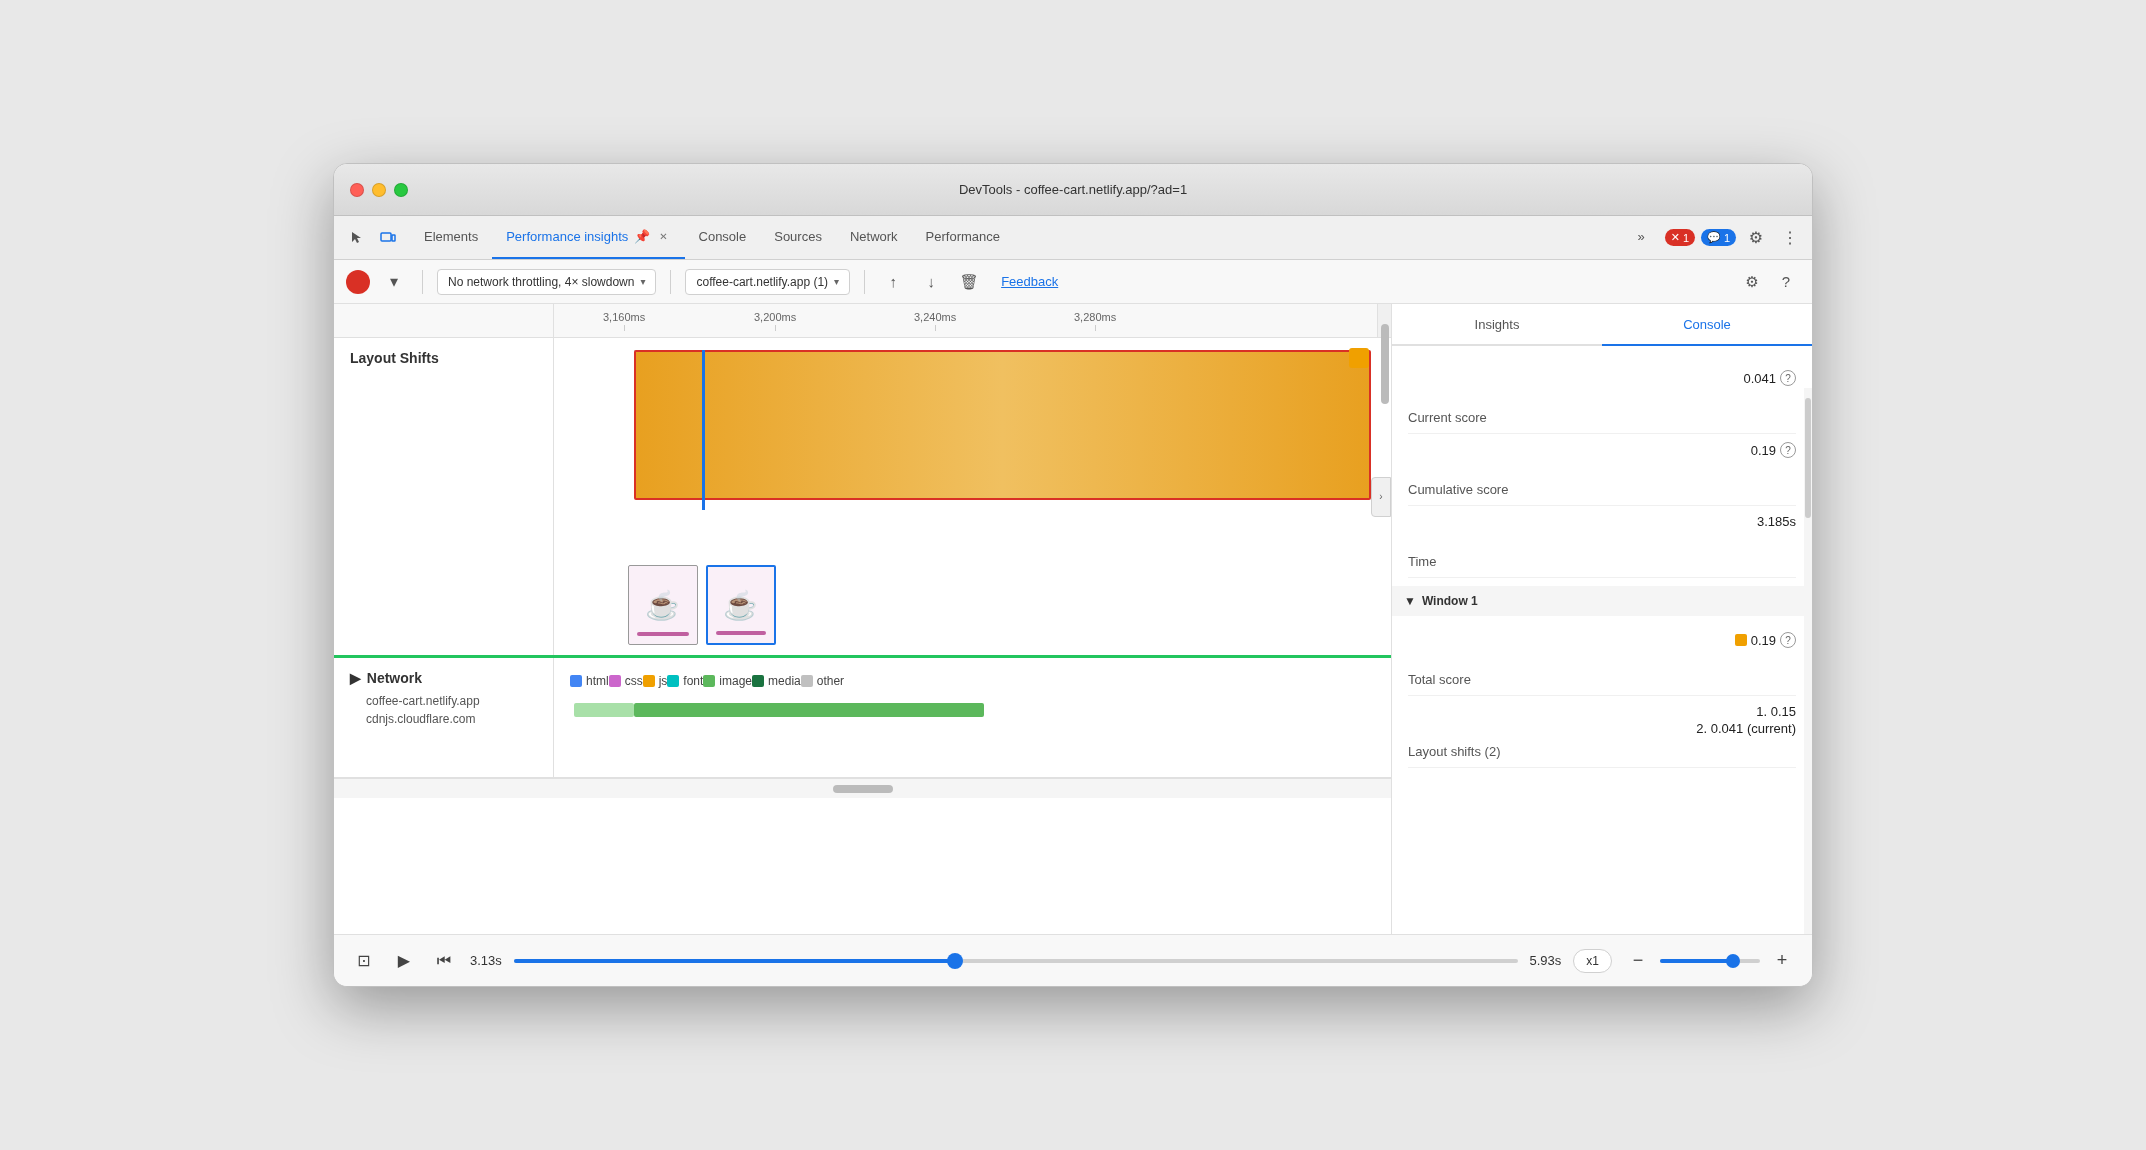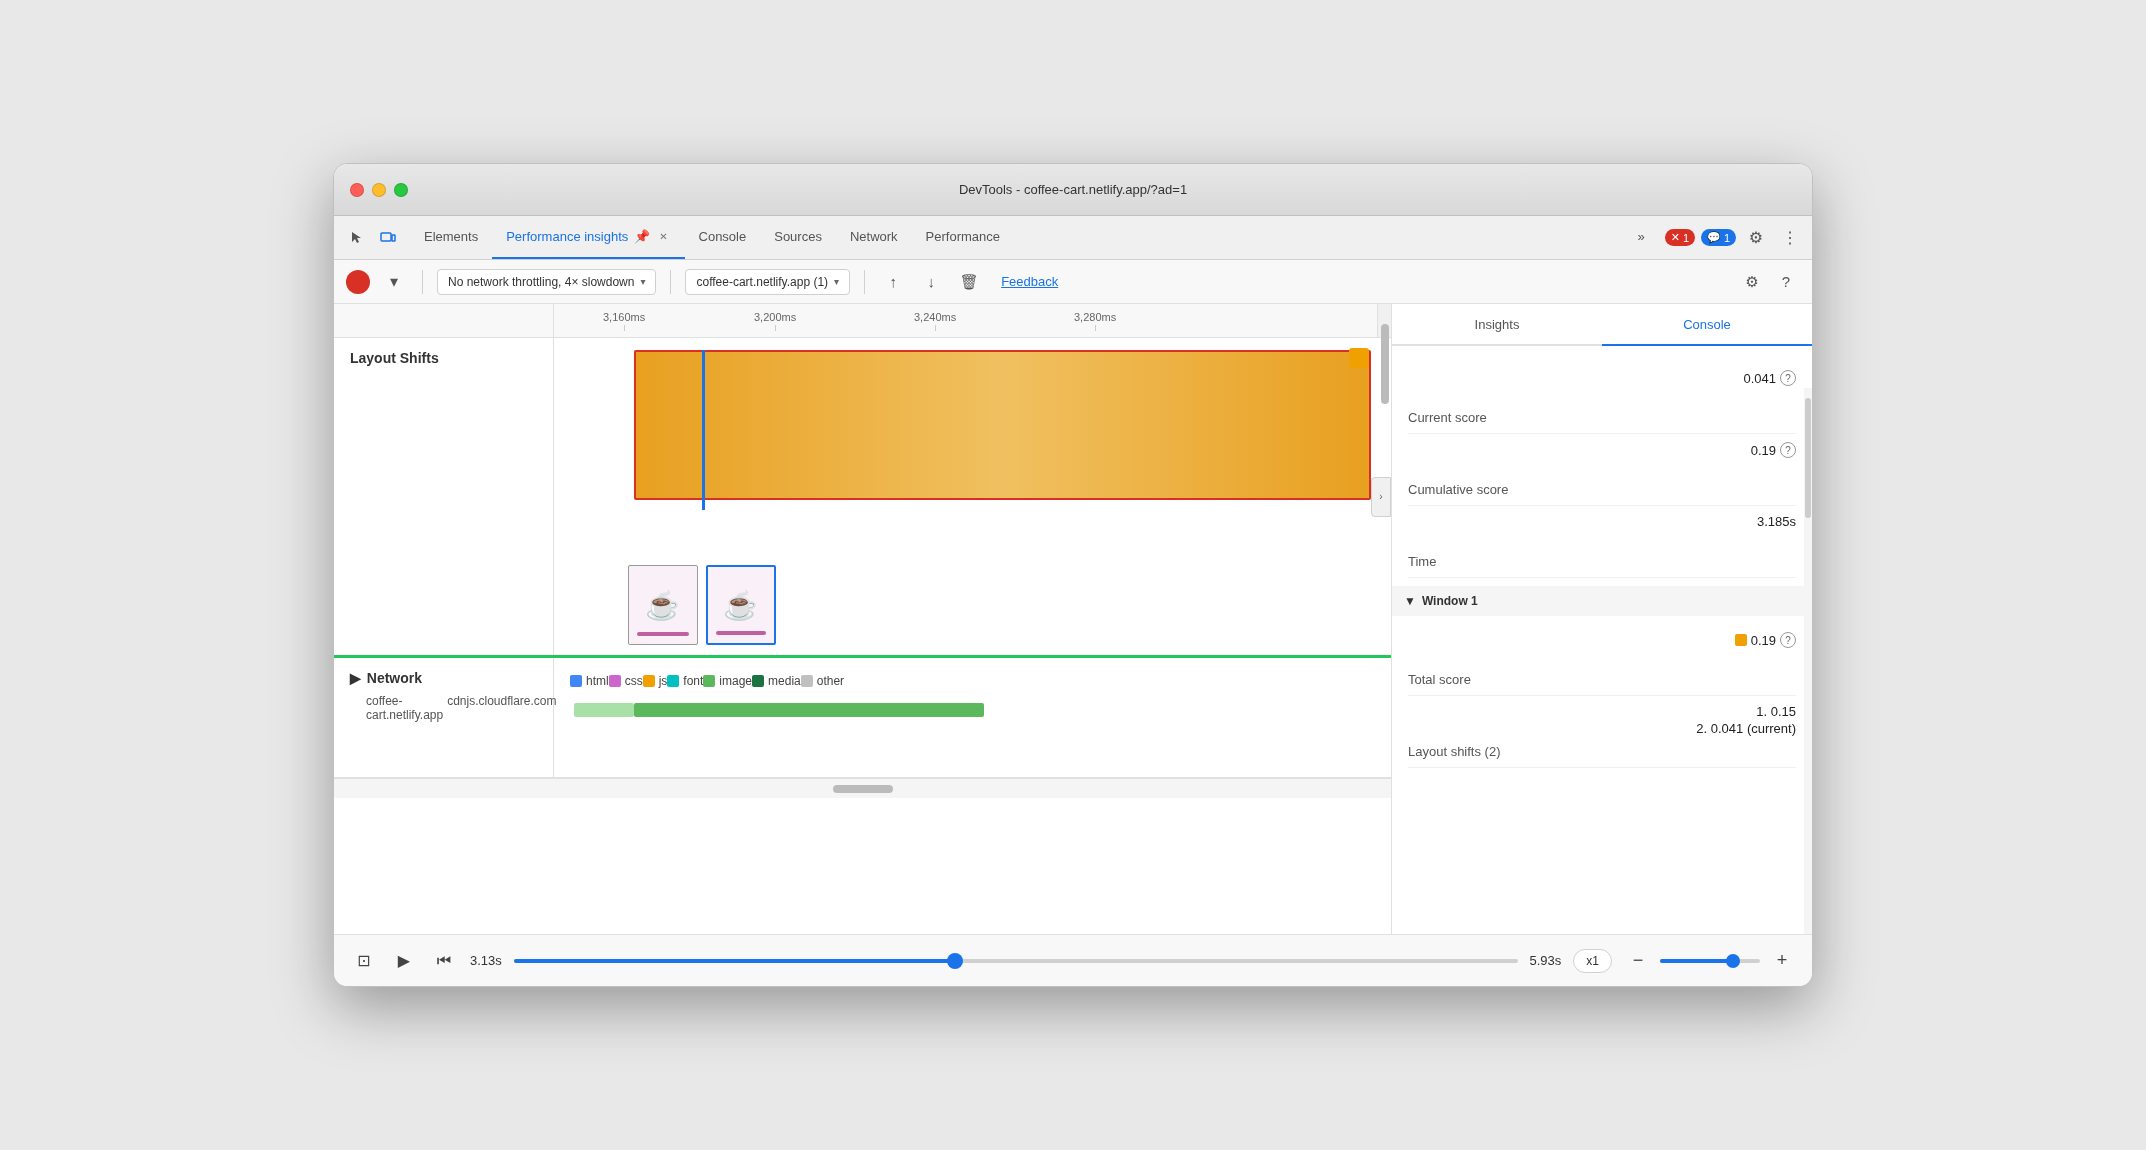--- a/index.html
+++ b/index.html
@@ -377,21 +377,21 @@
       gap: 6px;
       font-size: 14px;
       font-weight: 600;
       color: #333;
       cursor: pointer;
     }
     .network-urls {
       font-size: 12px;
       color: #555;
       display: flex;
-      flex-direction: row;
+      flex-direction: column;
       gap: 4px;
       padding-left: 16px;
     }
     .network-content {
       flex: 1;
       padding: 8px 0;
       position: relative;
     }
     
     .legend {

